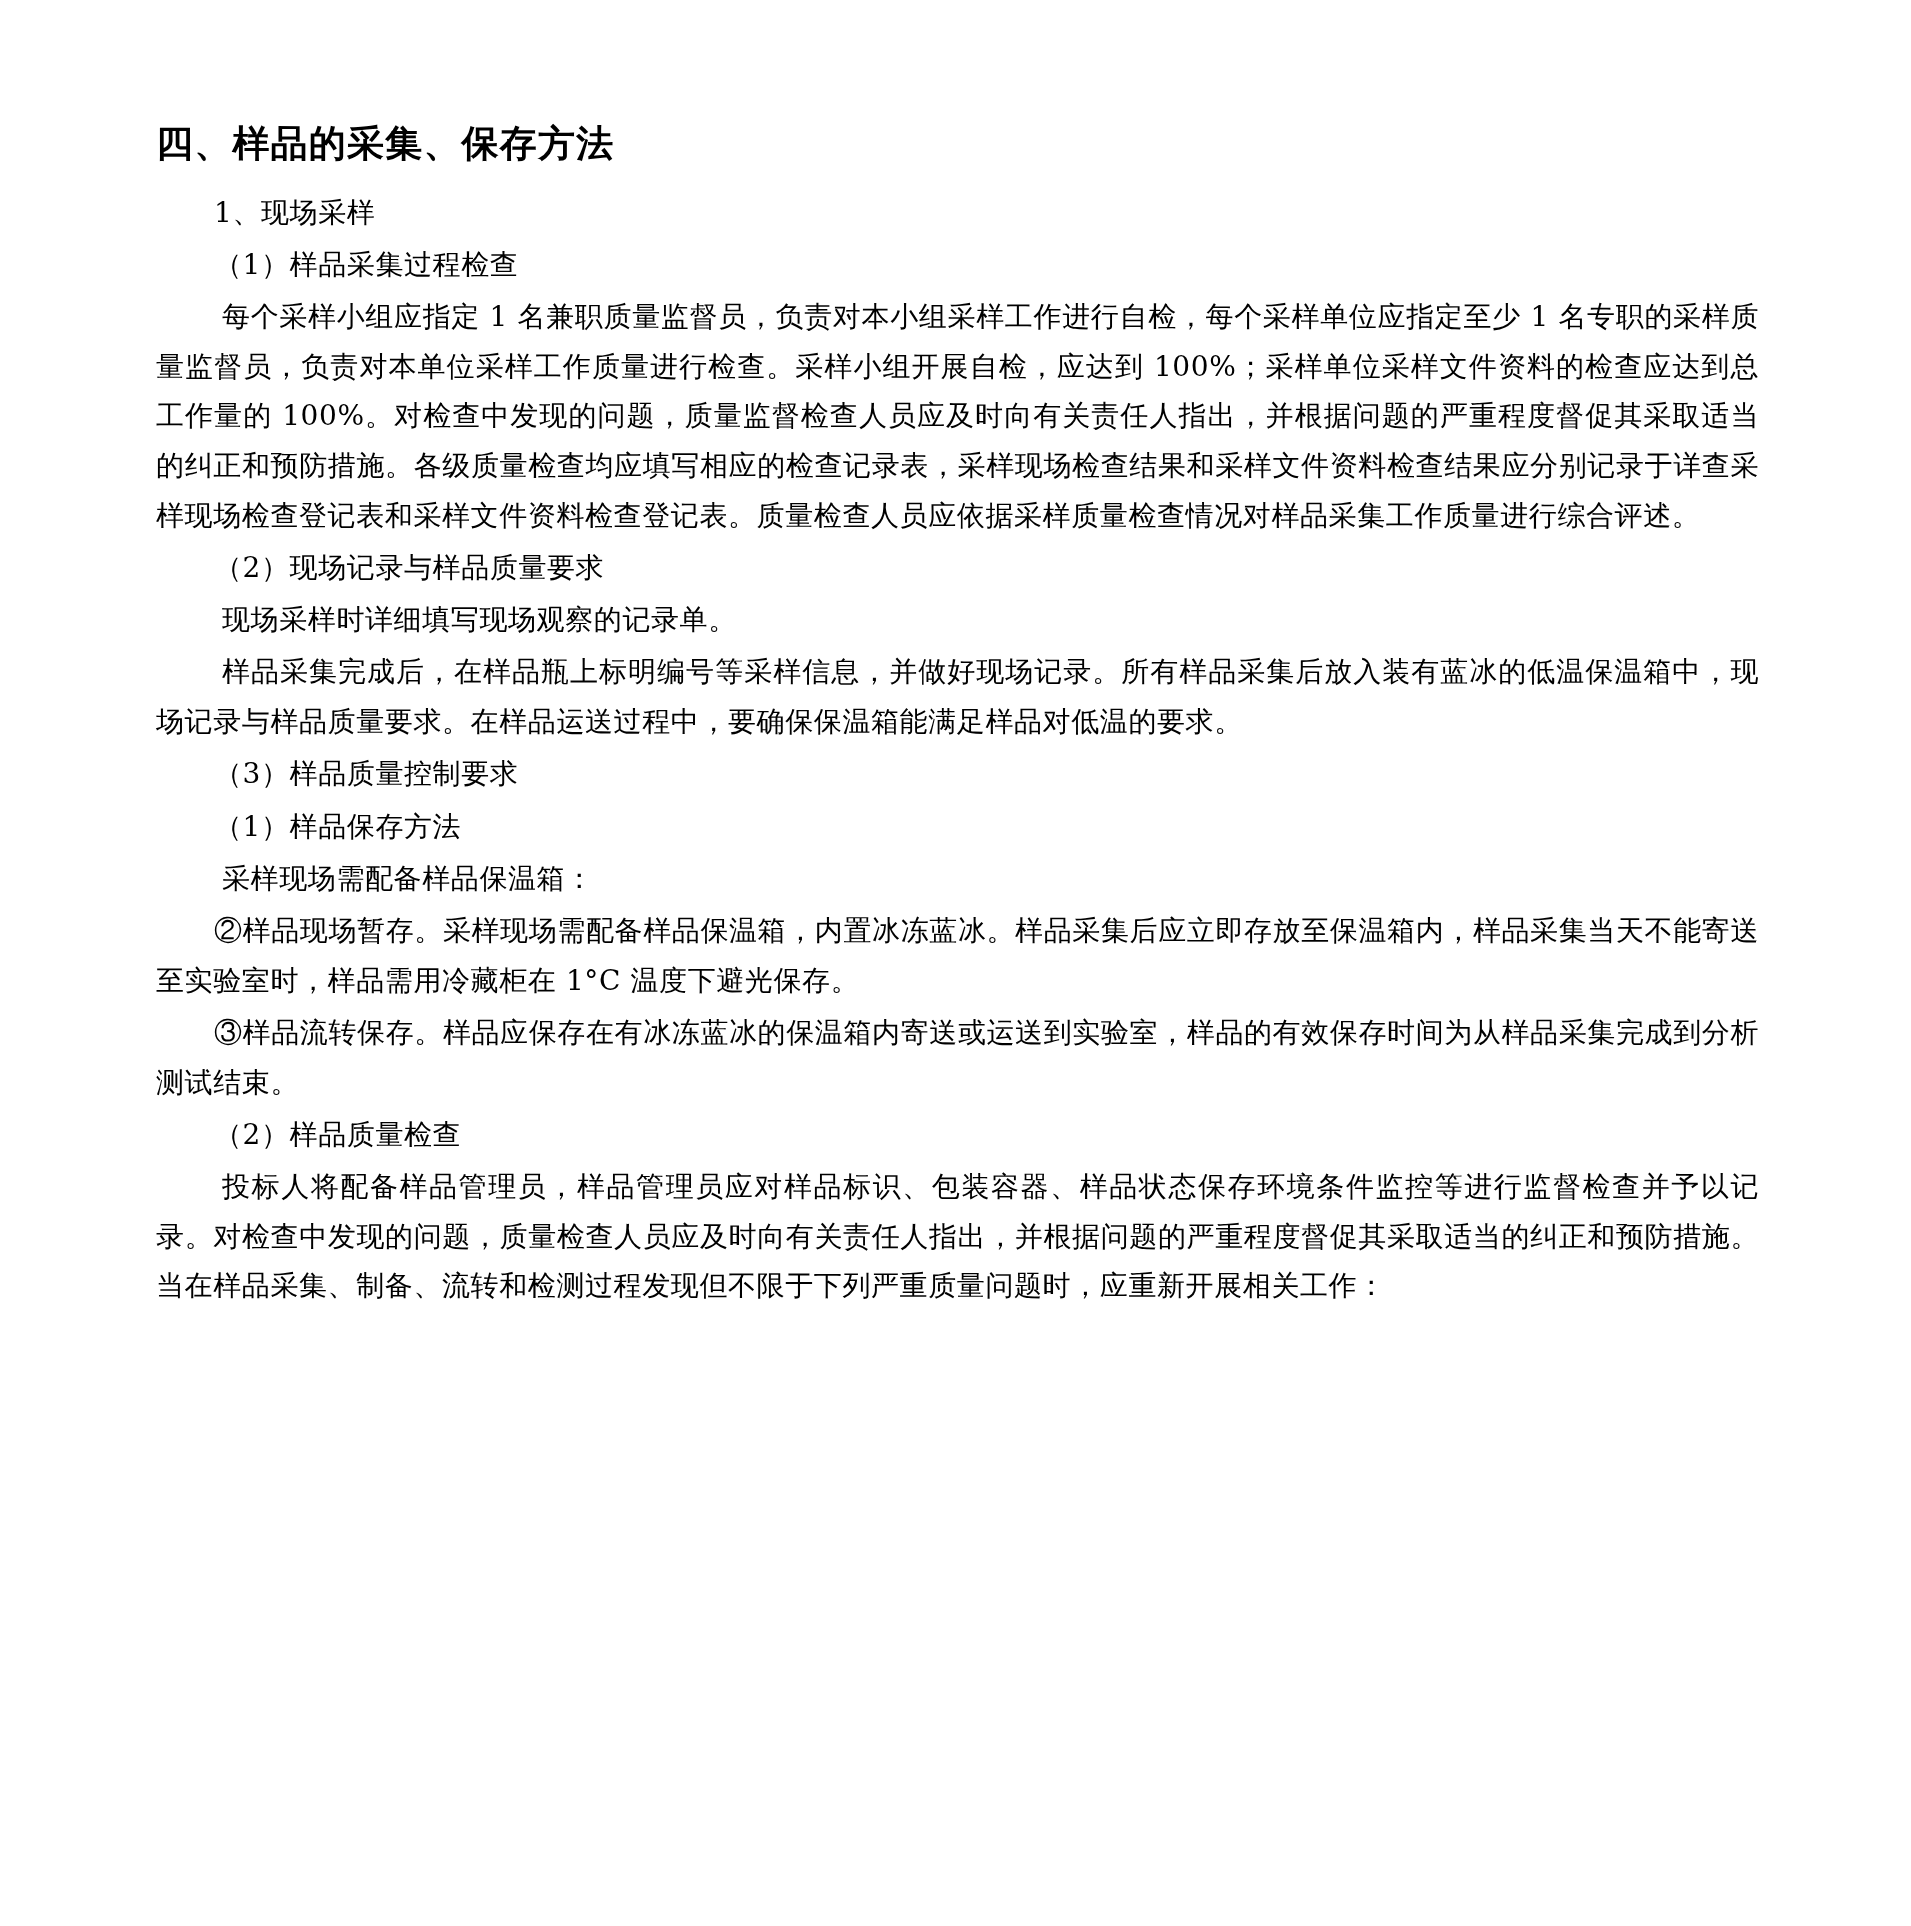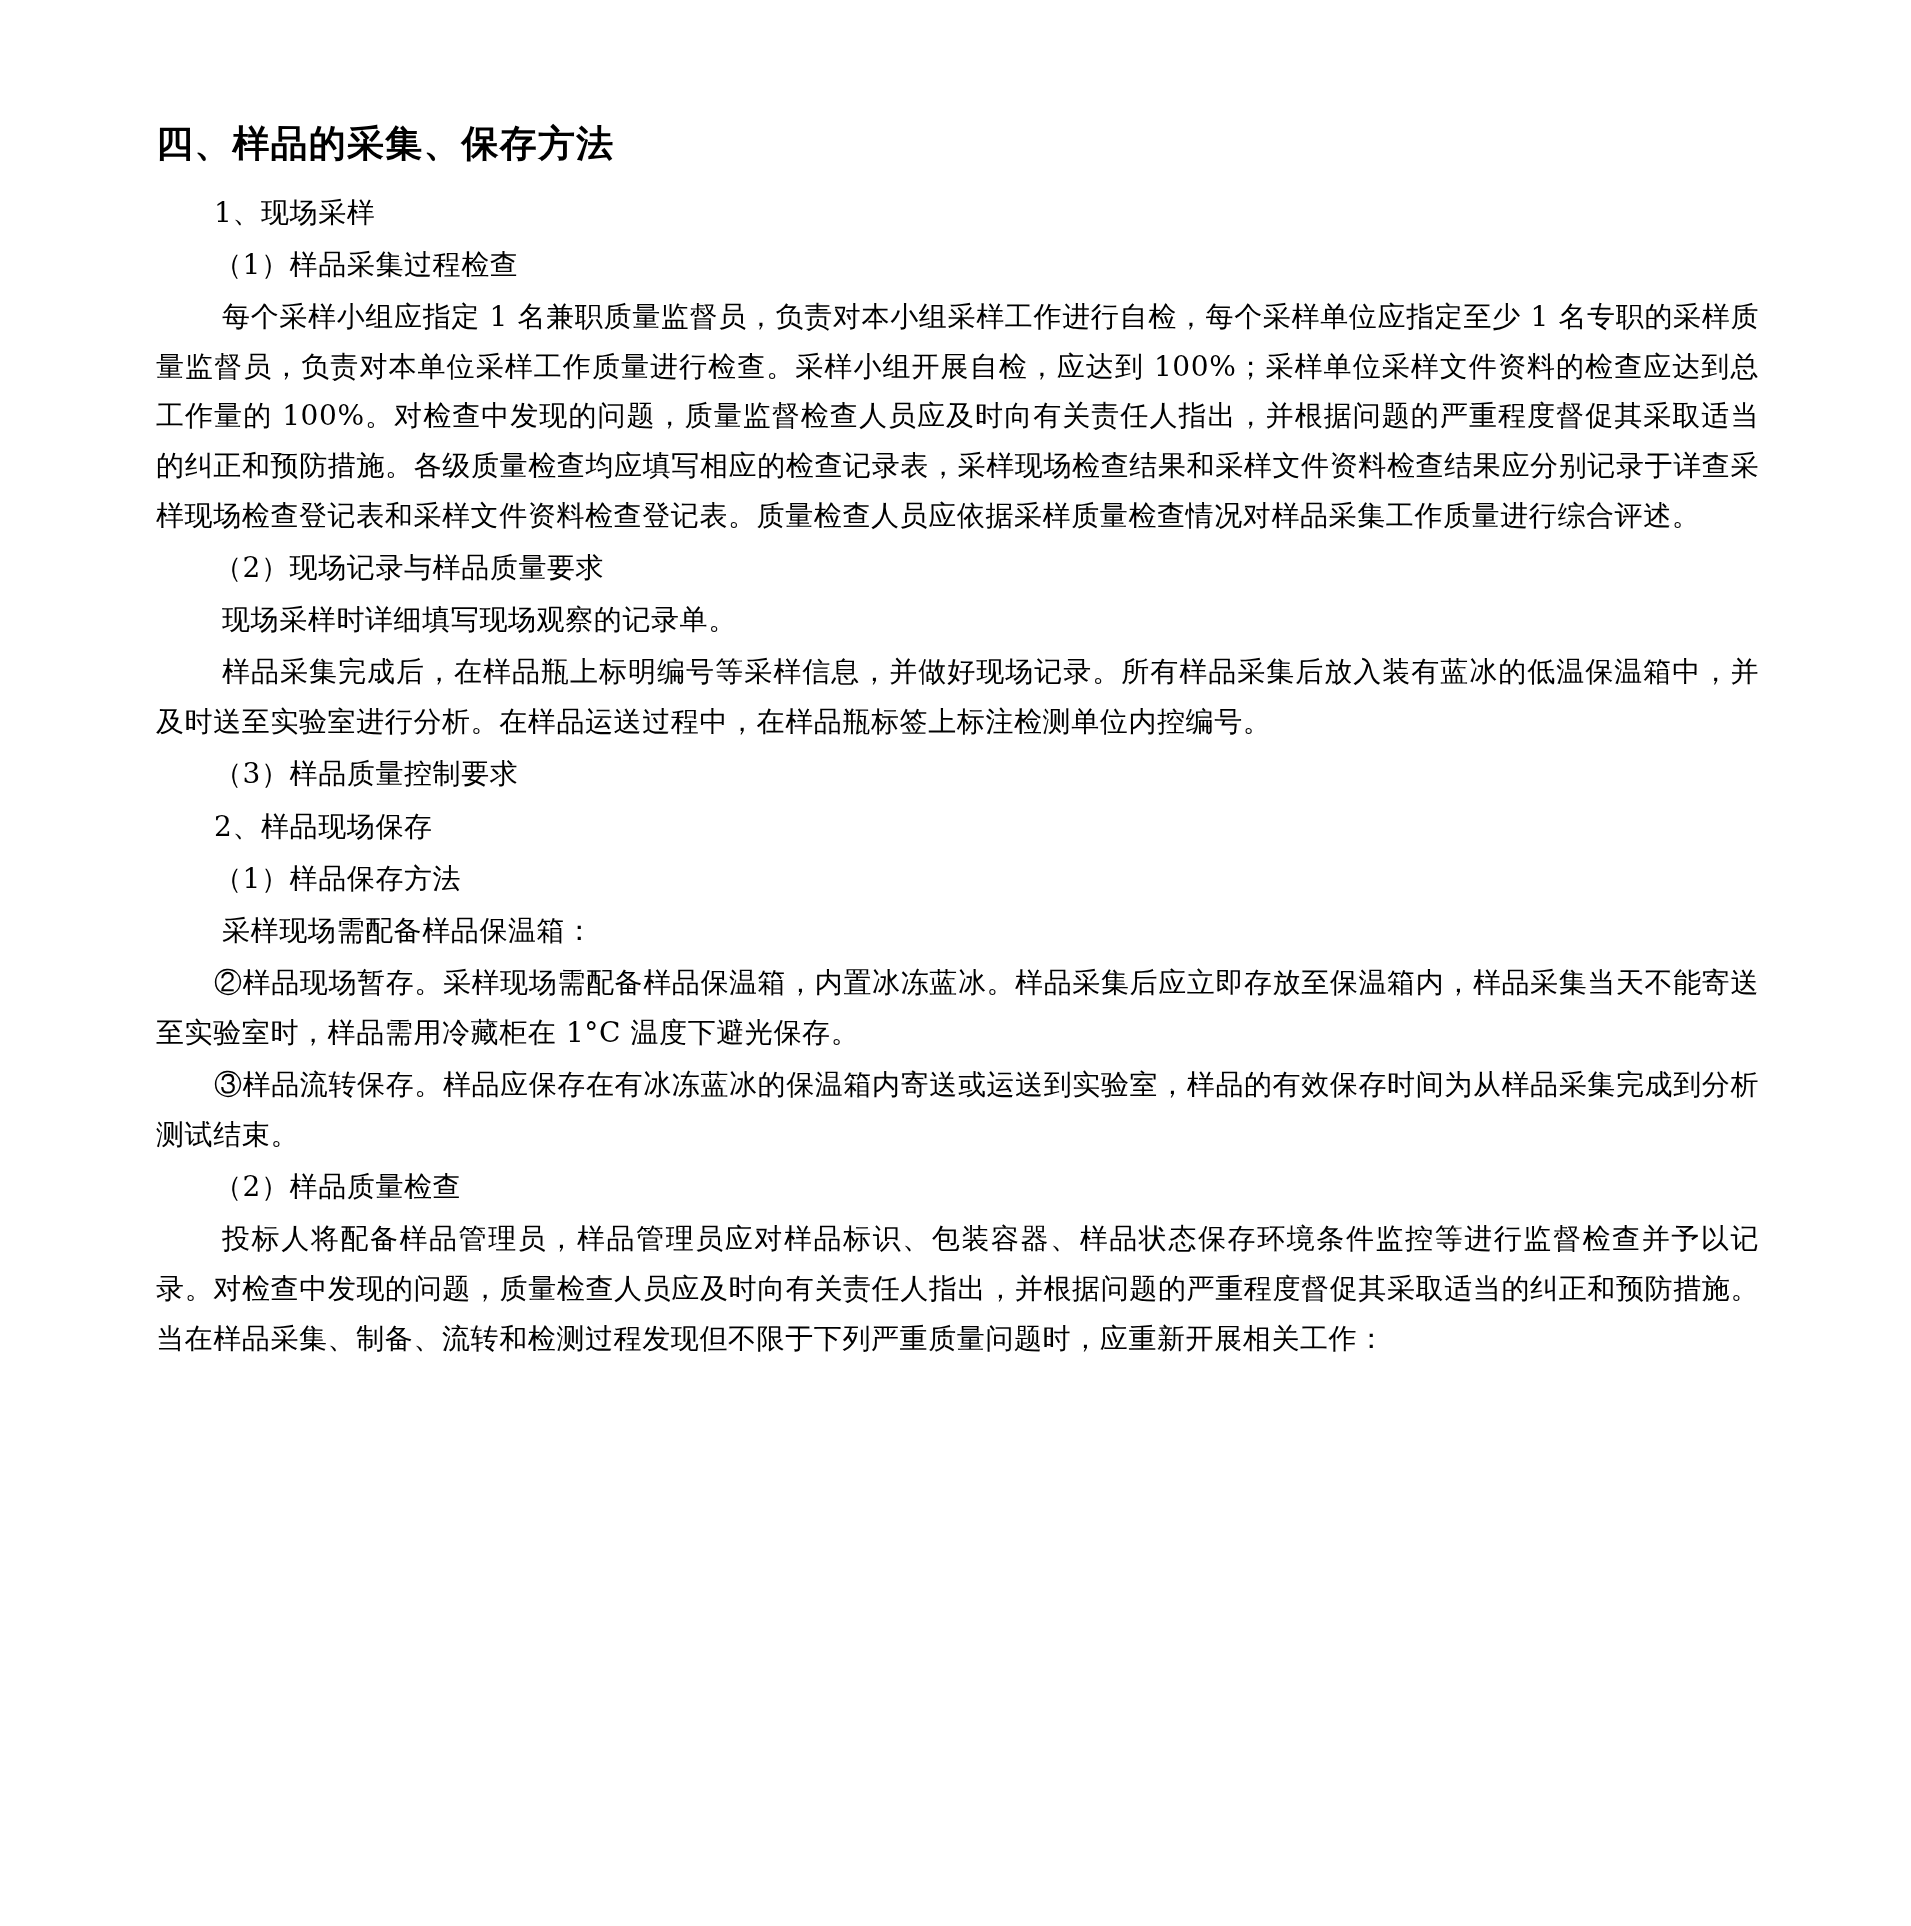--- a/index.html
+++ b/index.html
@@ -56,23 +56,22 @@
 <div class="page">
   <div class="doc-body">
 
     <h1 class="section-heading">四、样品的采集、保存方法</h1>
 
     <p class="para indent-label">1、现场采样</p>
     <p class="para indent-label">（1）样品采集过程检查</p>
     <p class="para indent1">每个采样小组应指定 1 名兼职质量监督员，负责对本小组采样工作进行自检，每个采样单位应指定至少 1 名专职的采样质量监督员，负责对本单位采样工作质量进行检查。采样小组开展自检，应达到 100%；采样单位采样文件资料的检查应达到总工作量的 100%。对检查中发现的问题，质量监督检查人员应及时向有关责任人指出，并根据问题的严重程度督促其采取适当的纠正和预防措施。各级质量检查均应填写相应的检查记录表，采样现场检查结果和采样文件资料检查结果应分别记录于详查采样现场检查登记表和采样文件资料检查登记表。质量检查人员应依据采样质量检查情况对样品采集工作质量进行综合评述。</p>
     <p class="para indent-label">（2）现场记录与样品质量要求</p>
     <p class="para indent1">现场采样时详细填写现场观察的记录单。</p>
-    <p class="para indent1">样品采集完成后，在样品瓶上标明编号等采样信息，并做好现场记录。所有样品采集后放入装有蓝冰的低温保温箱中，并及时送至实验室进行分析。在样品运送过程中，在样品瓶标签上标注检测单位内控编号。</p>
+    <p class="para indent1">样品采集完成后，在样品瓶上标明编号等采样信息，并做好现场记录。所有样品采集后放入装有蓝冰的低温保温箱中，现场记录与样品质量要求。在样品运送过程中，要确保保温箱能满足样品对低温的要求。</p>
     <p class="para indent-label">（3）样品质量控制要求</p>
-    <p class="para indent-label">2、样品现场保存</p>
     <p class="para indent-label">（1）样品保存方法</p>
     <p class="para indent1">采样现场需配备样品保温箱：</p>
     <p class="para indent-label">②样品现场暂存。采样现场需配备样品保温箱，内置冰冻蓝冰。样品采集后应立即存放至保温箱内，样品采集当天不能寄送至实验室时，样品需用冷藏柜在 1°C 温度下避光保存。</p>
     <p class="para indent-label">③样品流转保存。样品应保存在有冰冻蓝冰的保温箱内寄送或运送到实验室，样品的有效保存时间为从样品采集完成到分析测试结束。</p>
     <p class="para indent-label">（2）样品质量检查</p>
     <p class="para indent1">投标人将配备样品管理员，样品管理员应对样品标识、包装容器、样品状态保存环境条件监控等进行监督检查并予以记录。对检查中发现的问题，质量检查人员应及时向有关责任人指出，并根据问题的严重程度督促其采取适当的纠正和预防措施。当在样品采集、制备、流转和检测过程发现但不限于下列严重质量问题时，应重新开展相关工作：</p>
 
   </div>
 
 </div>

